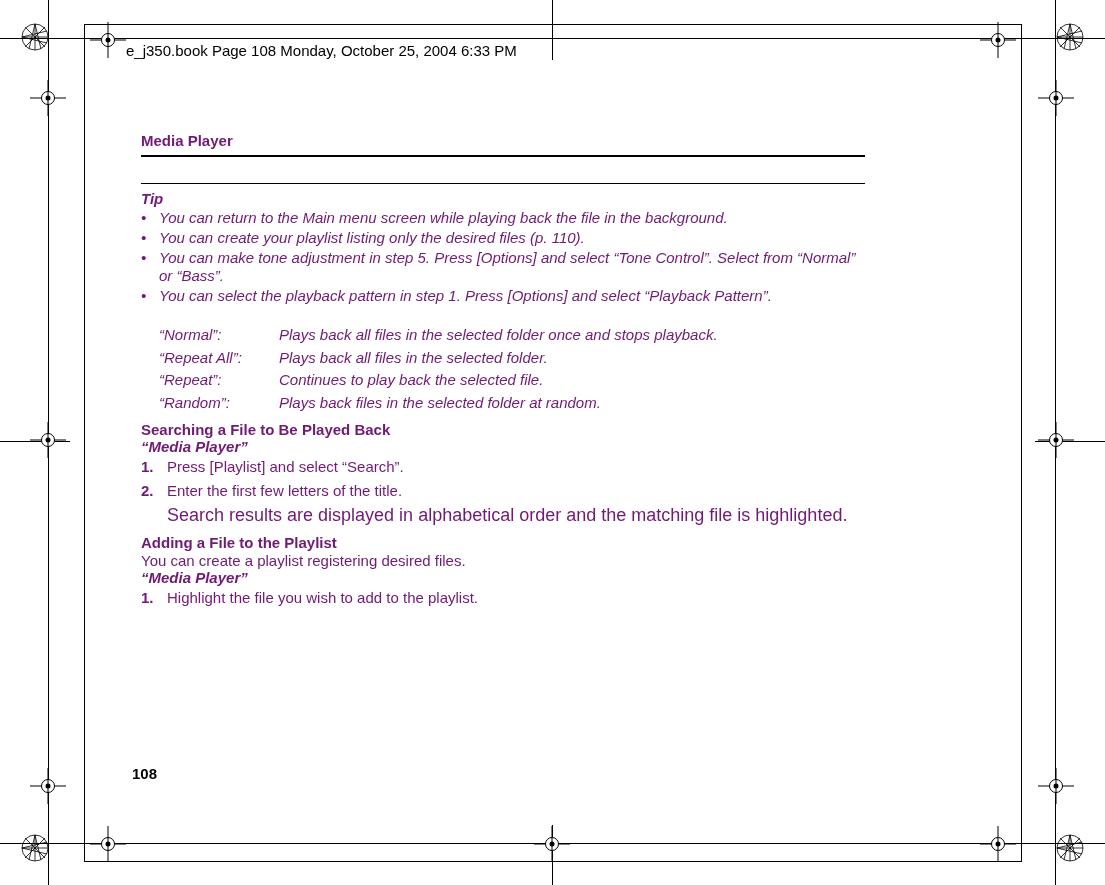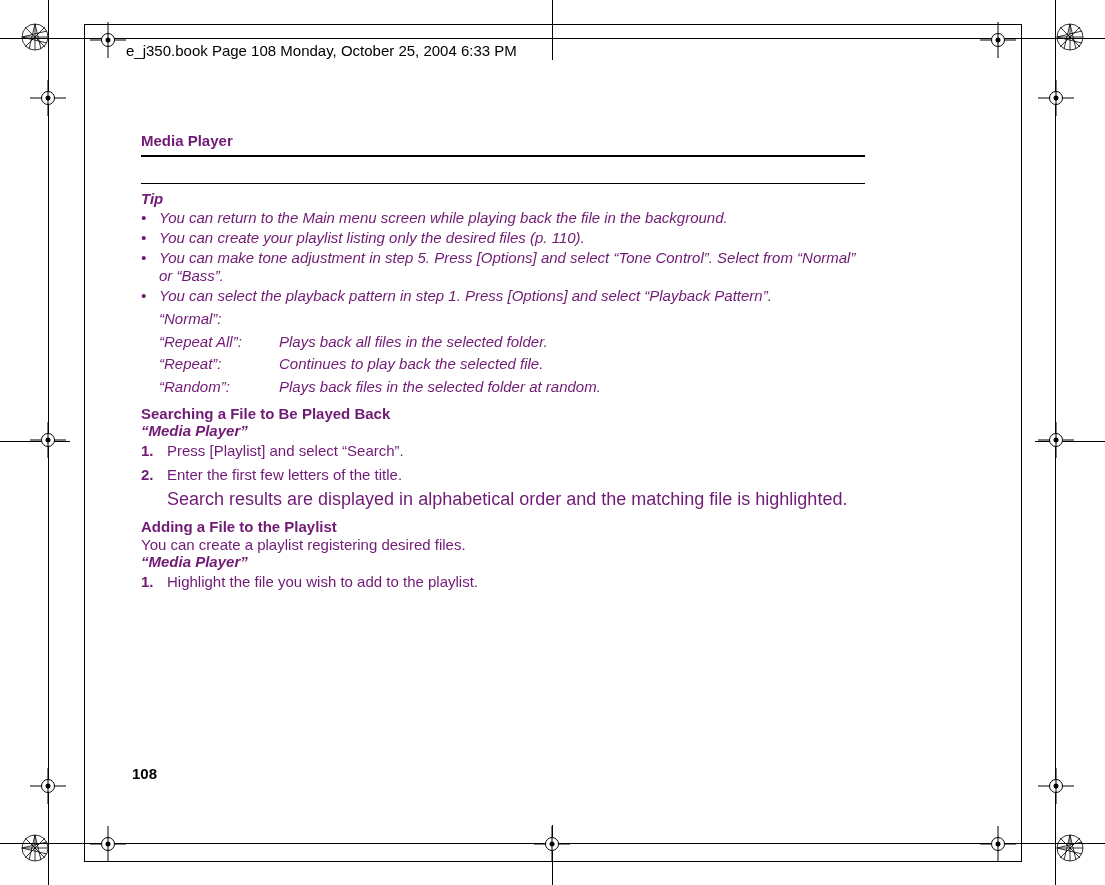--- a/index.html
+++ b/index.html
@@ -116,21 +116,21 @@
     display: flex;
     margin-bottom: 1px;
   }
   .tips .bullet {
     width: 18px;
     flex: 0 0 18px;
   }
   .tips .tip-text { flex: 1; }
   .pattern-table {
     margin-left: 18px;
-    margin-top: 4px;
+    margin-top: 20px;
   }
   .pattern-row {
     display: flex;
     margin-bottom: 4px;
     font-style: italic;
   }
   .pattern-label {
     width: 120px;
     flex: 0 0 120px;
   }
@@ -322,20 +322,21 @@
           <div class="tip-text">You can make tone adjustment in step 5. Press [Options] and select “Tone Control”. Select from “Normal” or “Bass”.</div>
         </div>
       <div class="tip-row">
           <div class="bullet">•</div>
           <div class="tip-text">You can select the playback pattern in step 1. Press [Options] and select “Playback Pattern”.</div>
         </div>
 
       <div class="pattern-table">
         <div class="pattern-row">
           <div class="pattern-label">“Normal”:</div>
+          <div>Plays back all files in the selected folder once and stops playback.</div>
         </div>
         <div class="pattern-row">
           <div class="pattern-label">“Repeat All”:</div>
           <div>Plays back all files in the selected folder.</div>
         </div>
         <div class="pattern-row">
           <div class="pattern-label">“Repeat”:</div>
           <div>Continues to play back the selected file.</div>
         </div>
         <div class="pattern-row">

